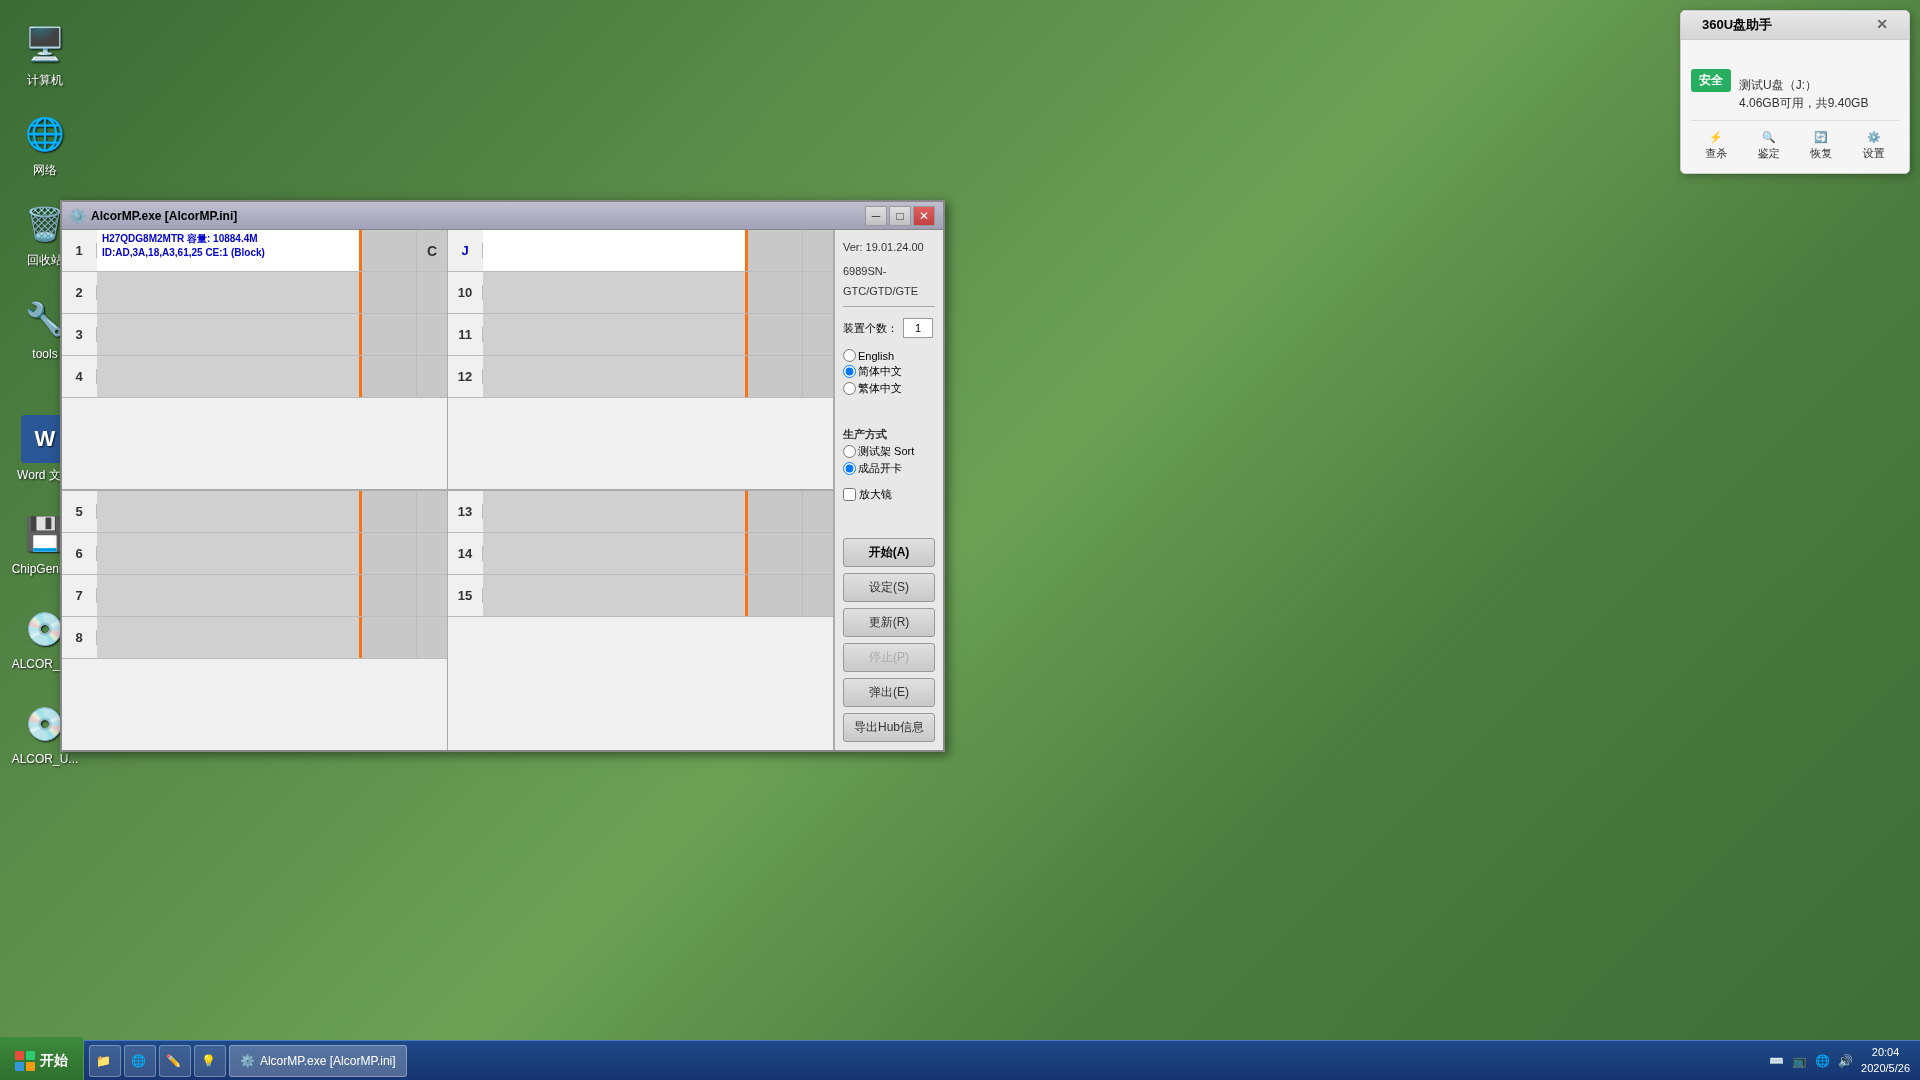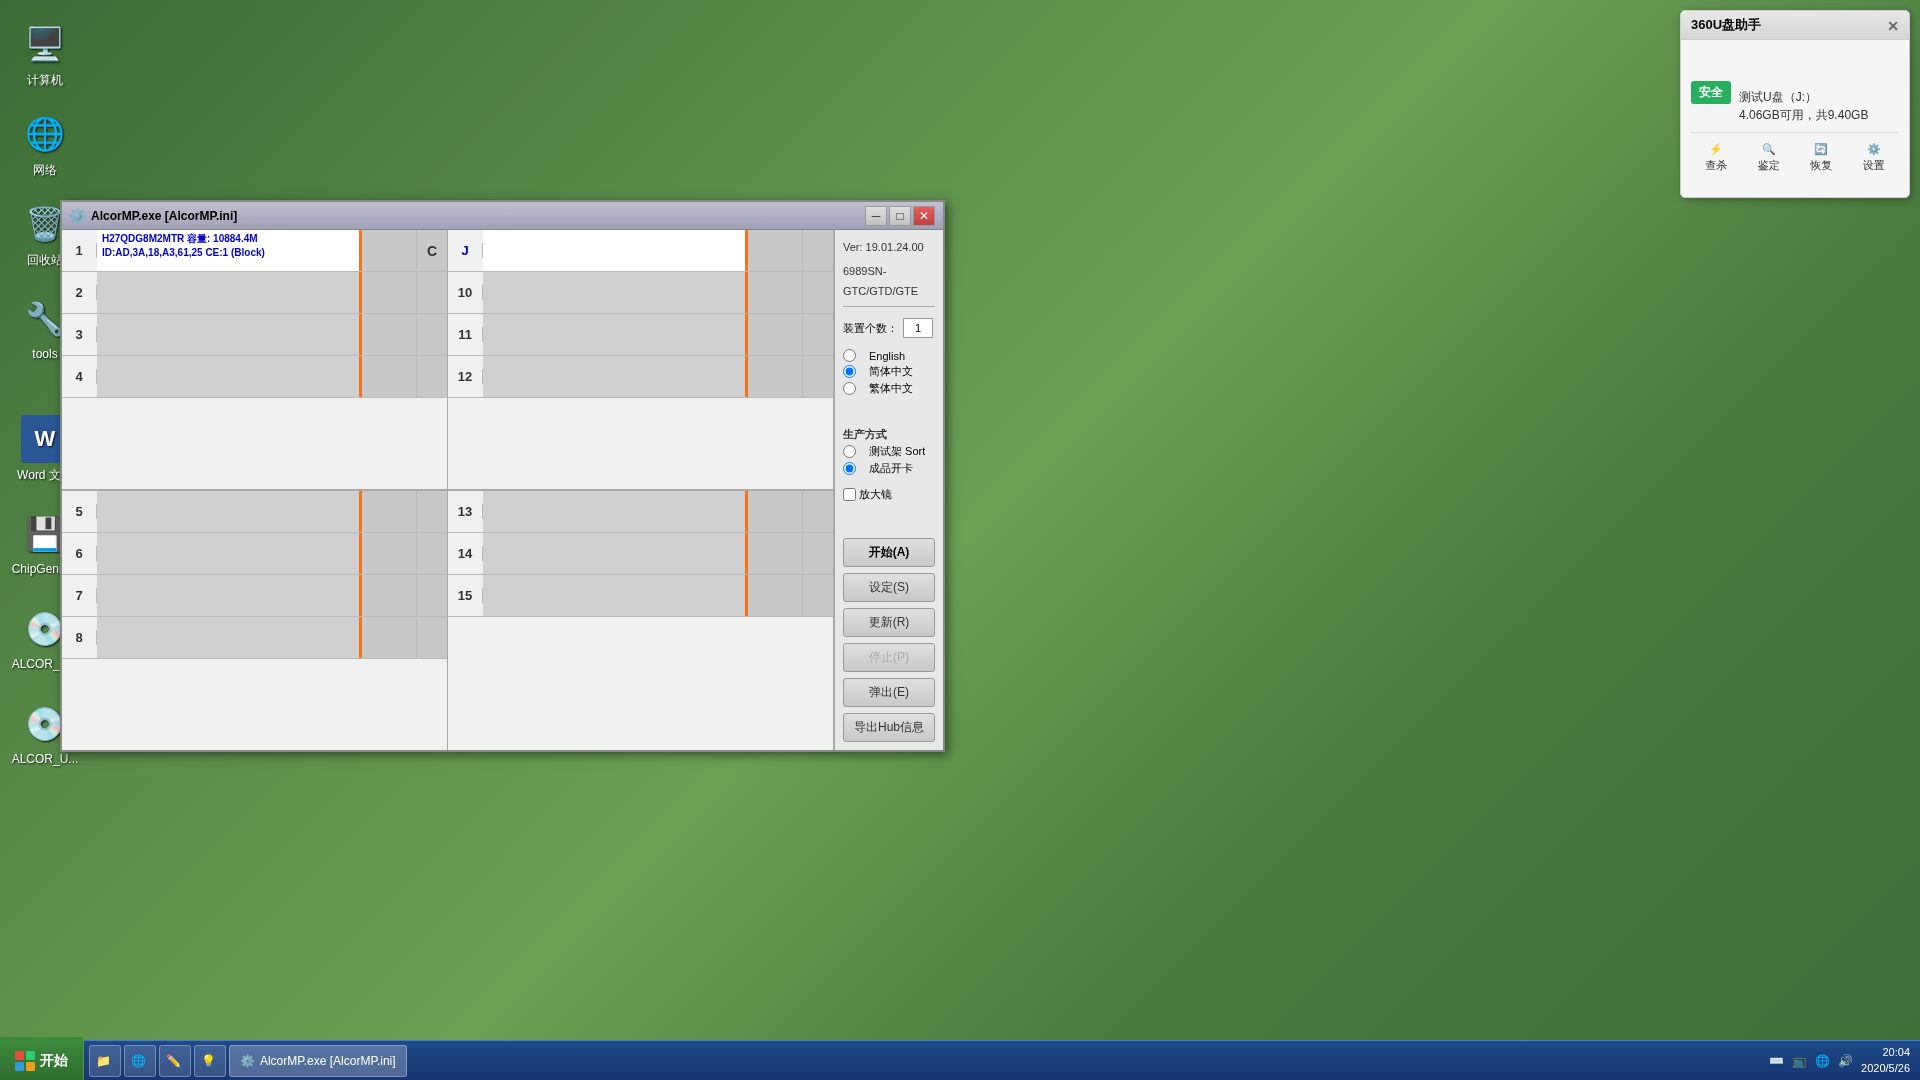--- a/index.html
+++ b/index.html
@@ -104,55 +104,55 @@
     .taskbar-right {
       display: flex;
       align-items: center;
       height: 100%;
       padding: 0 10px;
       gap: 8px;
       color: white;
       font-size: 12px;
     }
     .taskbar-clock {
-      text-align: right;
+      text-align: center;
       line-height: 1.4;
       font-size: 11px;
     }
 
     
     .panel-360u {
       position: absolute;
       top: 10px;
       right: 10px;
       width: 230px;
       background: #f5f5f5;
       border: 1px solid #ccc;
       border-radius: 5px;
       box-shadow: 2px 2px 8px rgba(0,0,0,0.3);
       z-index: 50;
     }
     .panel-360u-title {
       background: linear-gradient(to bottom, #e8e8e8, #d5d5d5);
-      padding: 5px 10px;
-      display: flex;
-      align-items: flex-end;
+      padding: 5px 21px;
+      display: flex;
+      align-items: flex-start;
       justify-content: space-between;
       border-radius: 5px 5px 0 0;
       border-bottom: 1px solid #ccc;
       font-size: 13px;
       font-weight: bold;
     }
     .panel-360u-close {
       cursor: pointer;
       color: #666;
       font-size: 14px;
     }
     .panel-360u-body {
-      padding: 20px 10px;
+      padding: 8px 10px;
     }
     .panel-360u-info {
       display: flex;
       align-items: center;
       gap: 8px;
       margin-bottom: 8px;
     }
     .safe-badge {
       background: #27ae60;
       color: white;
@@ -344,21 +344,21 @@
     }
     .radio-group {
       display: flex;
       flex-direction: column;
       gap: 2px;
       font-size: 11px;
     }
     .radio-label {
       display: flex;
       align-items: center;
-      gap: 13px;
+      gap: 2px;
       cursor: pointer;
     }
     .radio-label input { width: 13px; height: 13px; }
     .checkbox-label {
       display: flex;
       align-items: center;
       gap: 3px;
       font-size: 11px;
     }
     .section-title {

